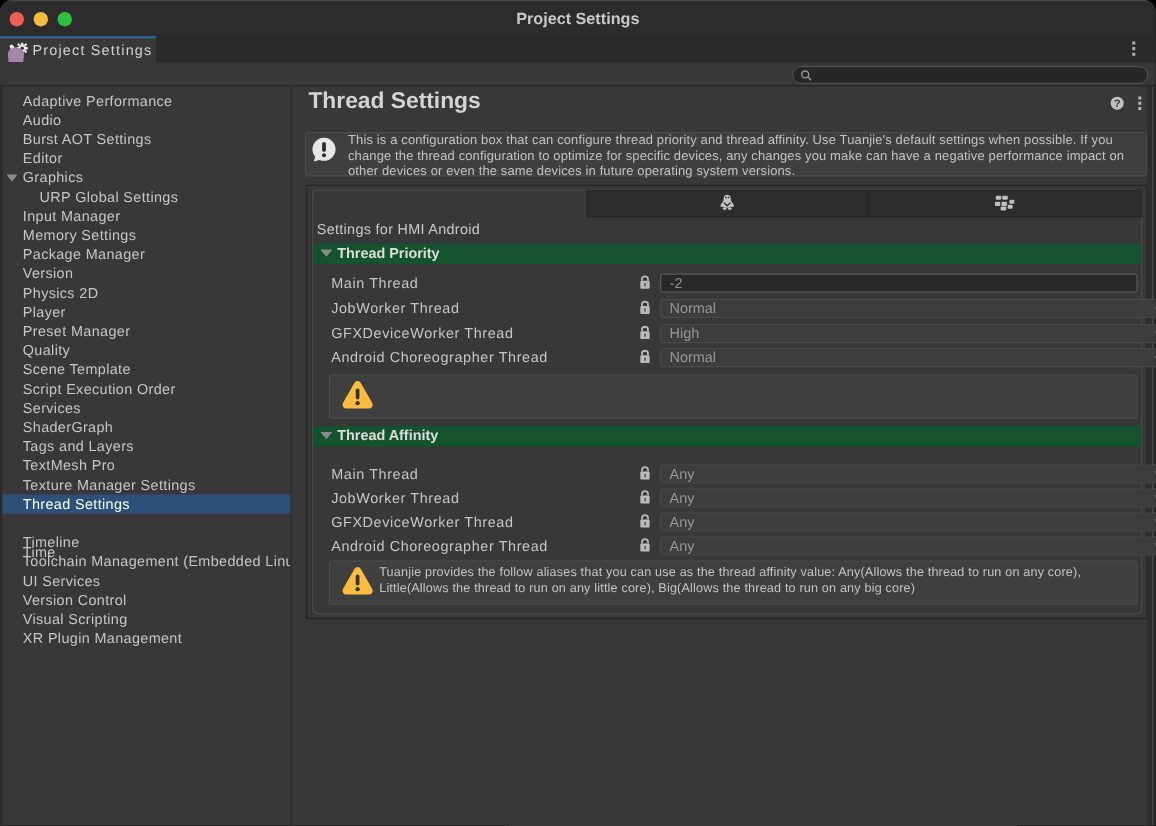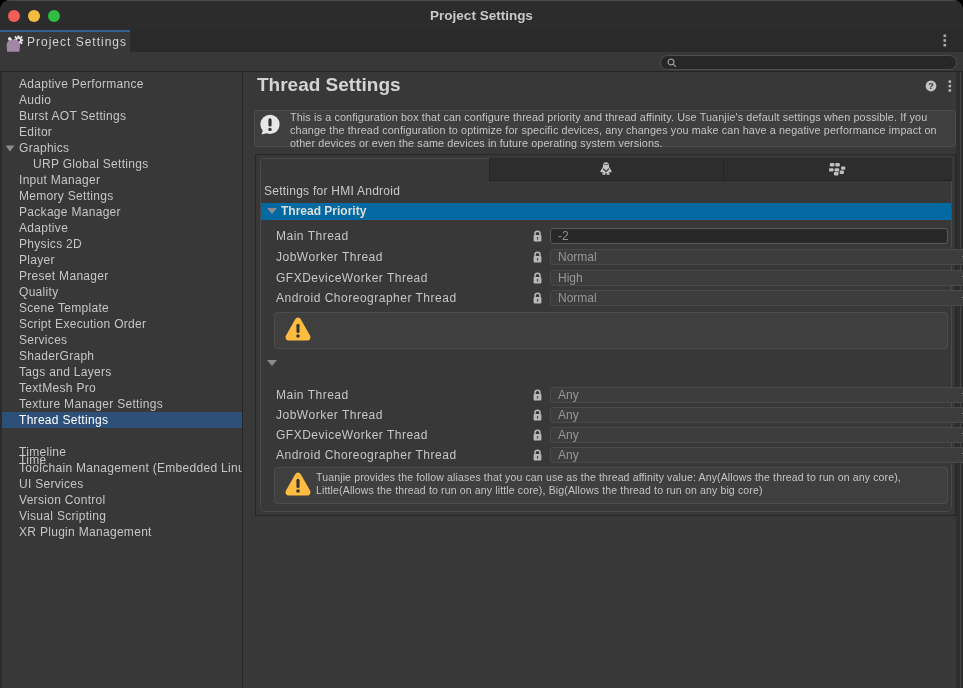--- a/index.html
+++ b/index.html
@@ -33,21 +33,21 @@
   .infobox{position:absolute;left:254px;top:110px;width:702px;height:37px;background:#3f3f3f;border:1px solid #4c4c4c;border-radius:3px;}
   .infotext{position:absolute;left:290px;top:110.5px;white-space:nowrap;font-size:10.8px;line-height:13.2px;letter-spacing:0.12px;color:#c4c4c4;}
   
   .outerbox{position:absolute;left:255px;top:154px;width:701px;height:362px;border:1px solid #262626;background:#383838;}
   .innerbox{position:absolute;left:260px;top:158px;width:692px;height:354px;border:1px solid #4a4a4a;border-radius:5px;background:#383838;overflow:hidden;}
   .tabbar{position:absolute;left:260px;top:158px;width:692px;height:23px;}
   .tab2{position:absolute;left:228.5px;top:0;width:234.1px;height:23px;background:#2d2d2d;border-bottom:1px solid #242424;border-left:1px solid #242424;}
   .tab3{position:absolute;left:462.6px;top:0;width:229.4px;height:23px;background:#2d2d2d;border-bottom:1px solid #242424;border-left:1px solid #242424;}
   .hmi{position:absolute;left:0;top:0;width:228.5px;height:23px;text-align:center;line-height:23px;font-size:8.5px;font-weight:bold;color:#c8c8c8;}
   .sfor{position:absolute;left:264px;top:184px;font-size:12px;letter-spacing:0.25px;color:#c9c9c9;}
-  .band{position:absolute;left:261px;width:690px;height:17px;background:#0369a1;line-height:17px;}
+  .band{position:absolute;left:261px;width:690px;height:17px;background:#14532d;line-height:17px;}
   .band b{position:absolute;left:20px;font-size:12px;color:#dedede;}
   .rowlabel{position:absolute;left:276px;width:260px;height:16px;line-height:16px;font-size:12px;letter-spacing:0.5px;color:#c6c6c6;}
   .lock{position:absolute;left:532px;width:11px;height:13px;}
   .tfield{position:absolute;left:550px;width:398px;height:16px;background:#282828;border:1px solid #585858;border-radius:3px;color:#8f8f8f;font-size:12px;line-height:15px;padding-left:7px;}
   .dfield{position:absolute;left:550px;width:428px;height:16px;background:#3d3d3d;border:1px solid #494949;border-radius:3px;color:#979797;font-size:12px;line-height:15px;padding-left:7px;}
   .caret{position:absolute;right:7px;top:5.5px;width:0;height:0;border-left:4px solid transparent;border-right:4px solid transparent;border-top:5px solid #a2a2a2;}
   .warnbox{position:absolute;left:274px;width:674px;height:37px;background:#3f3f3f;border:1px solid #4c4c4c;border-radius:3px;}
   .warntext{position:absolute;left:316px;white-space:nowrap;font-size:10.5px;line-height:13px;letter-spacing:0.15px;color:#c4c4c4;}
   .ftri{width:0;height:0;border-left:5px solid transparent;border-right:5px solid transparent;border-top:6px solid #8b8b8b;position:absolute;}
 </style>
@@ -120,21 +120,21 @@
       <div class="item" style="top:172px">
         <span>Input Manager</span>
       </div>
       <div class="item" style="top:188px">
         <span>Memory Settings</span>
       </div>
       <div class="item" style="top:204px">
         <span>Package Manager</span>
       </div>
       <div class="item" style="top:220px">
-        <span>Adaptive</span>
+        <span>Version</span>
       </div>
       <div class="item" style="top:236px">
         <span>Physics 2D</span>
       </div>
       <div class="item" style="top:252px">
         <span>Player</span>
       </div>
       <div class="item" style="top:268px">
         <span>Preset Manager</span>
       </div>
@@ -280,20 +280,23 @@
       <div class="dfield" style="top:290px">Normal<div class="caret"></div></div>
     </div>
 
   <div class="warnbox" style="top:312px;"></div>
   <svg class="abs" style="left:283px;top:315px" width="30" height="30" viewBox="0 0 30 30">
     <path d="M15 2.5 Q16.8 2.5 17.8 4.3 L27 20.5 Q28 22.3 27.1 23.9 Q26.2 25.5 24.2 25.5 L5.8 25.5 Q3.8 25.5 2.9 23.9 Q2 22.3 3 20.5 L12.2 4.3 Q13.2 2.5 15 2.5 Z" fill="#fdbc40"></path>
     <rect x="13.45" y="8.7" width="3.1" height="9.2" rx="1.5" fill="#333"></rect>
     <circle cx="15" cy="21" r="1.8" fill="#333"></circle>
   </svg>
 
+  <div class="band" style="top:355px;">
+      <b>Thread Affinity</b>
+    </div>
   <div class="ftri" style="left:267px;top:360px;"></div>
 
   <div id="rows2">
       <div class="rowlabel" style="top:386.5px">Main Thread</div>
       <div class="lock" style="top:387.5px"><svg width="11" height="13" viewBox="0 0 11 13">
           <path d="M3 5 L3 3.6 Q3 1.3 5.5 1.3 Q8 1.3 8 3.6 L8 5" fill="none" stroke="#b9b9b9" stroke-width="1.5"></path>
           <rect x="1.6" y="5" width="7.8" height="6.6" rx="1" fill="#b9b9b9"></rect>
           <rect x="4.9" y="7" width="1.3" height="2.6" fill="#4a4a4a"></rect>
         </svg></div>
       <div class="dfield" style="top:386.5px">Any<div class="caret"></div></div>

